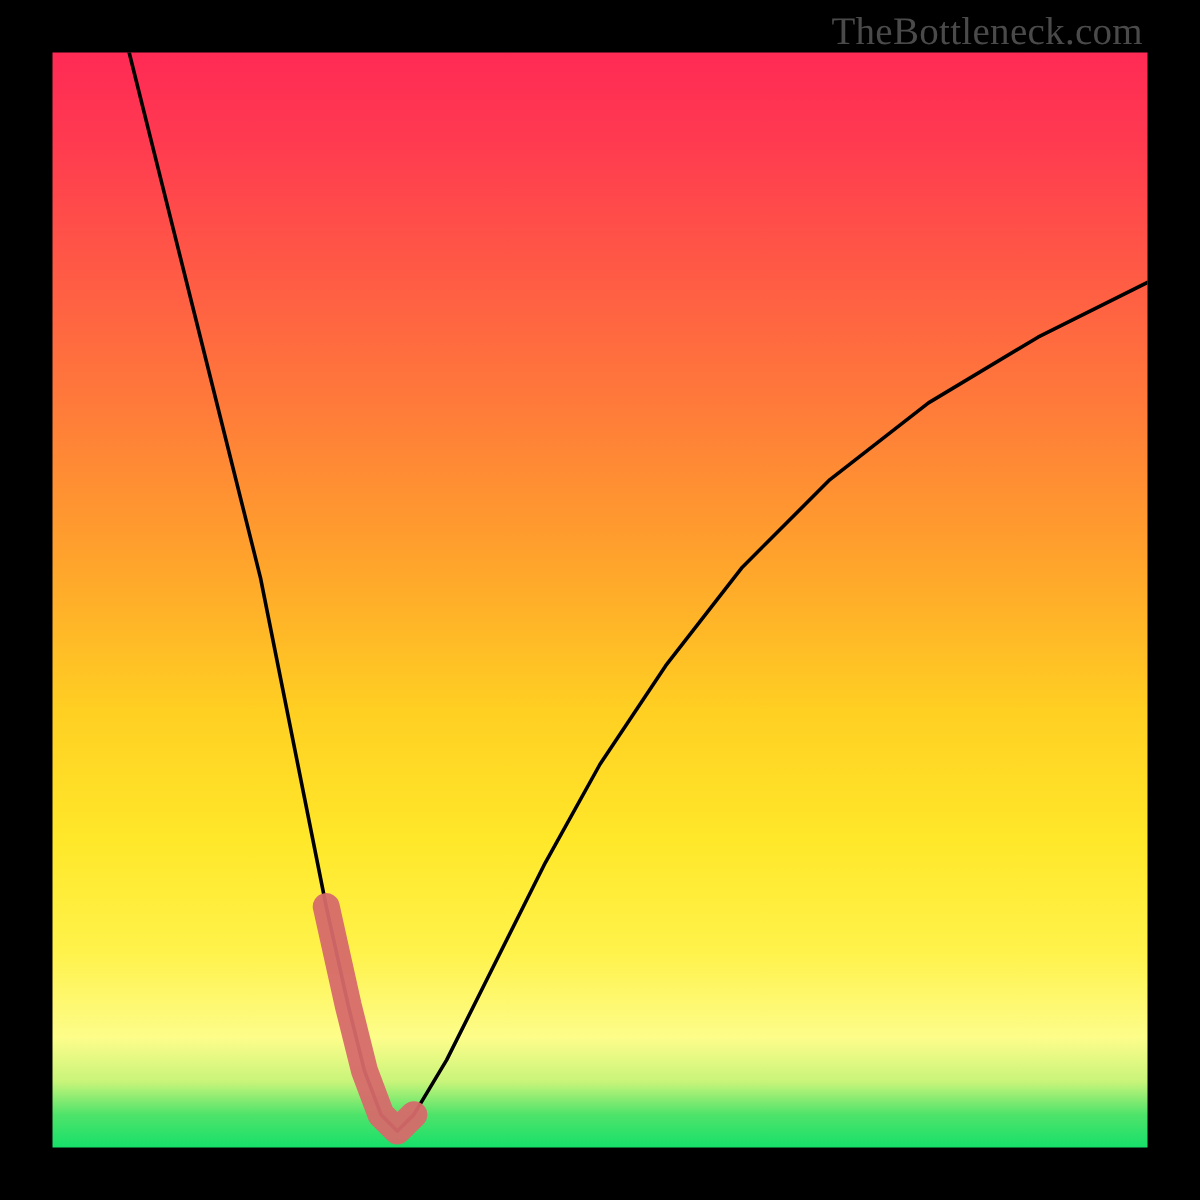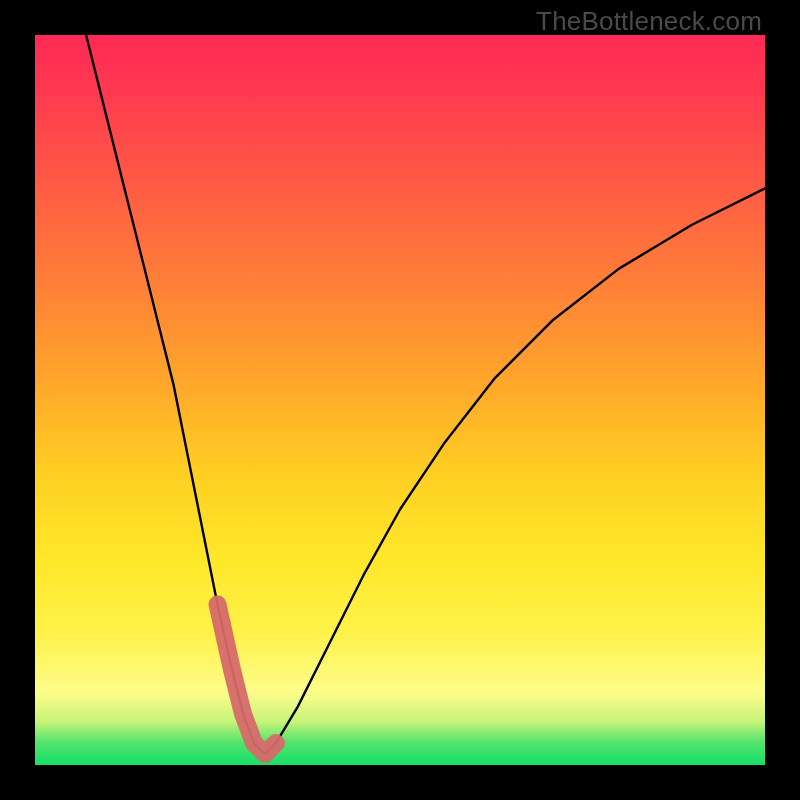--- a/index.html
+++ b/index.html
@@ -9,20 +9,21 @@
     height: 800px;
     background: #000;
     font-family: Arial, Helvetica, sans-serif;
     overflow: hidden;
   }
   .stage {
     position: relative;
     width: 772px;
     height: 800px;
     background: #000;
+    font-family: Liberation Serif, serif;
   }
   .plot {
     position: absolute;
     left: 35px;
     top: 35px;
     width: 730px;
     height: 730px;
     
     background: linear-gradient(
       to bottom,

